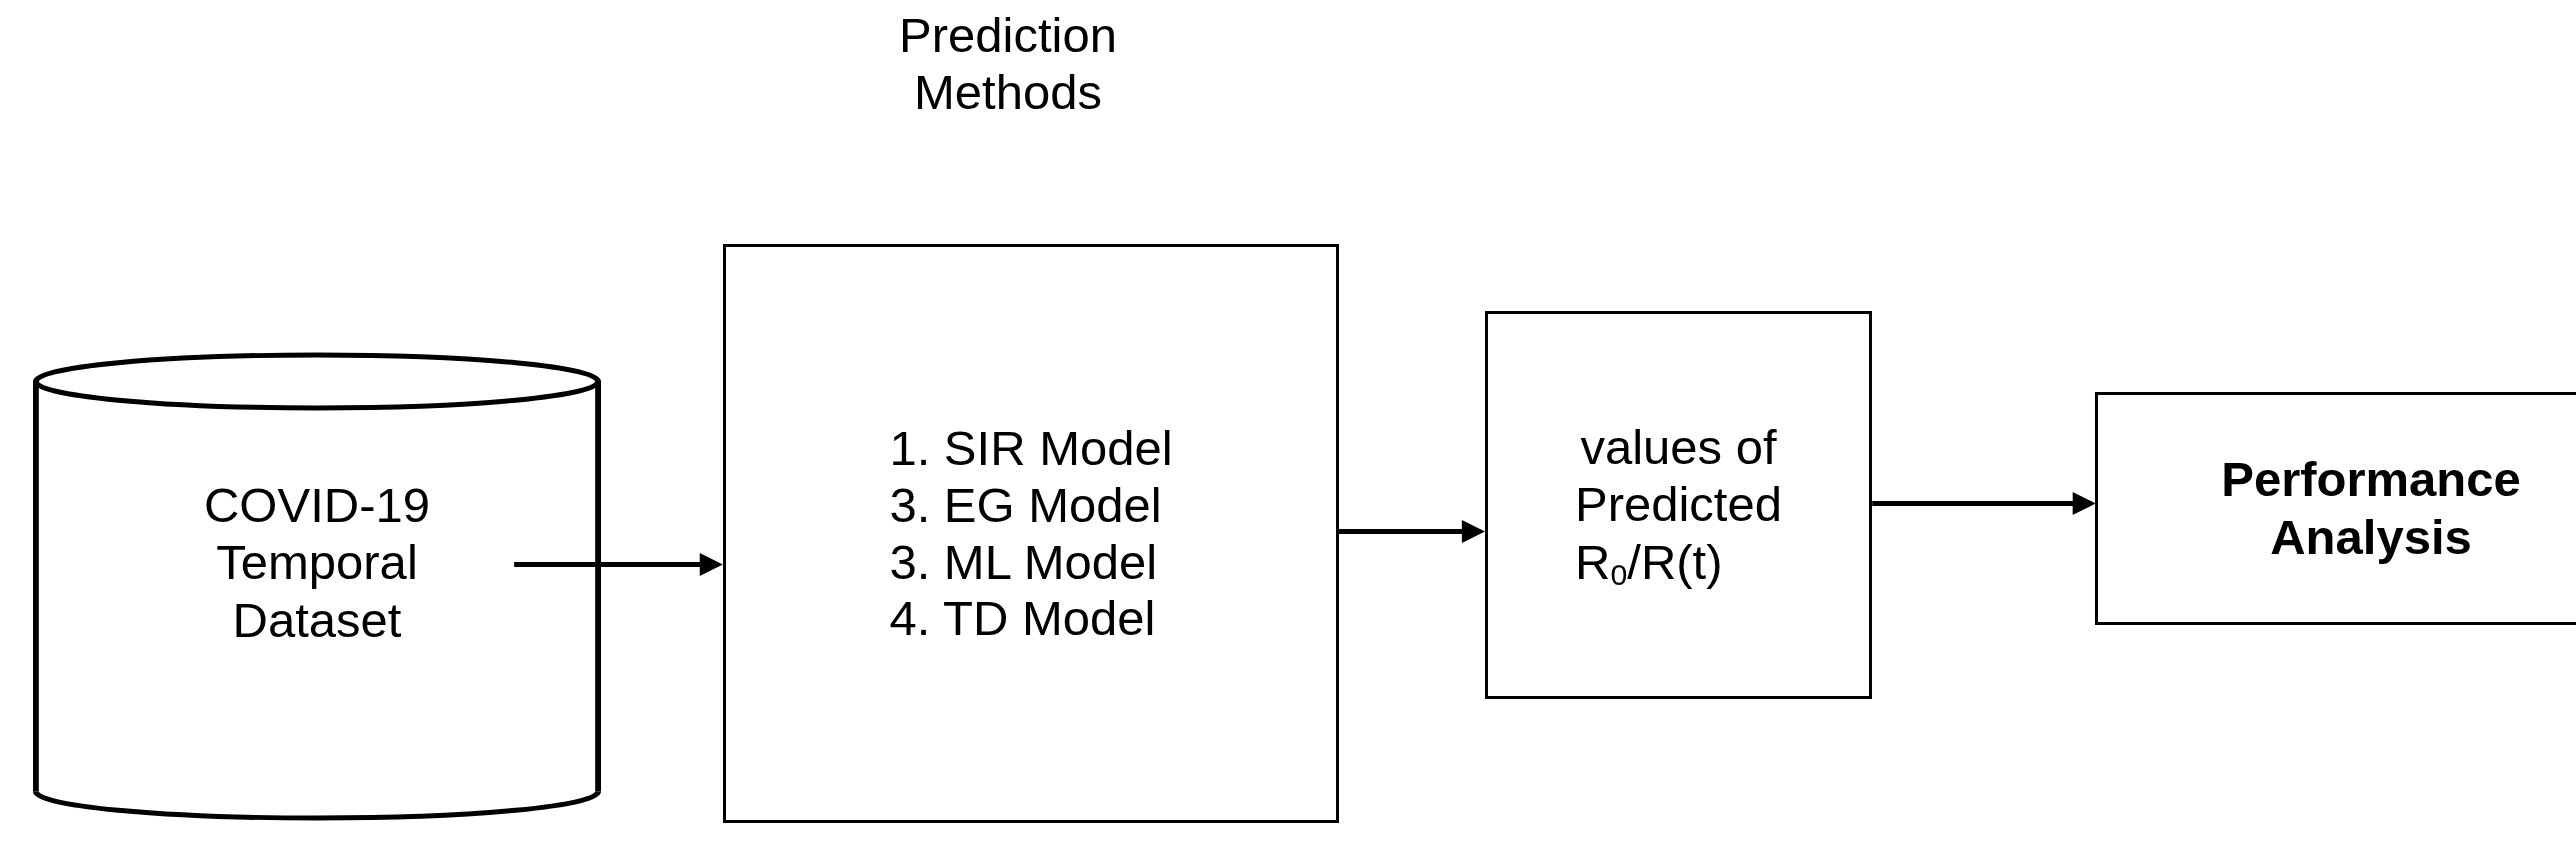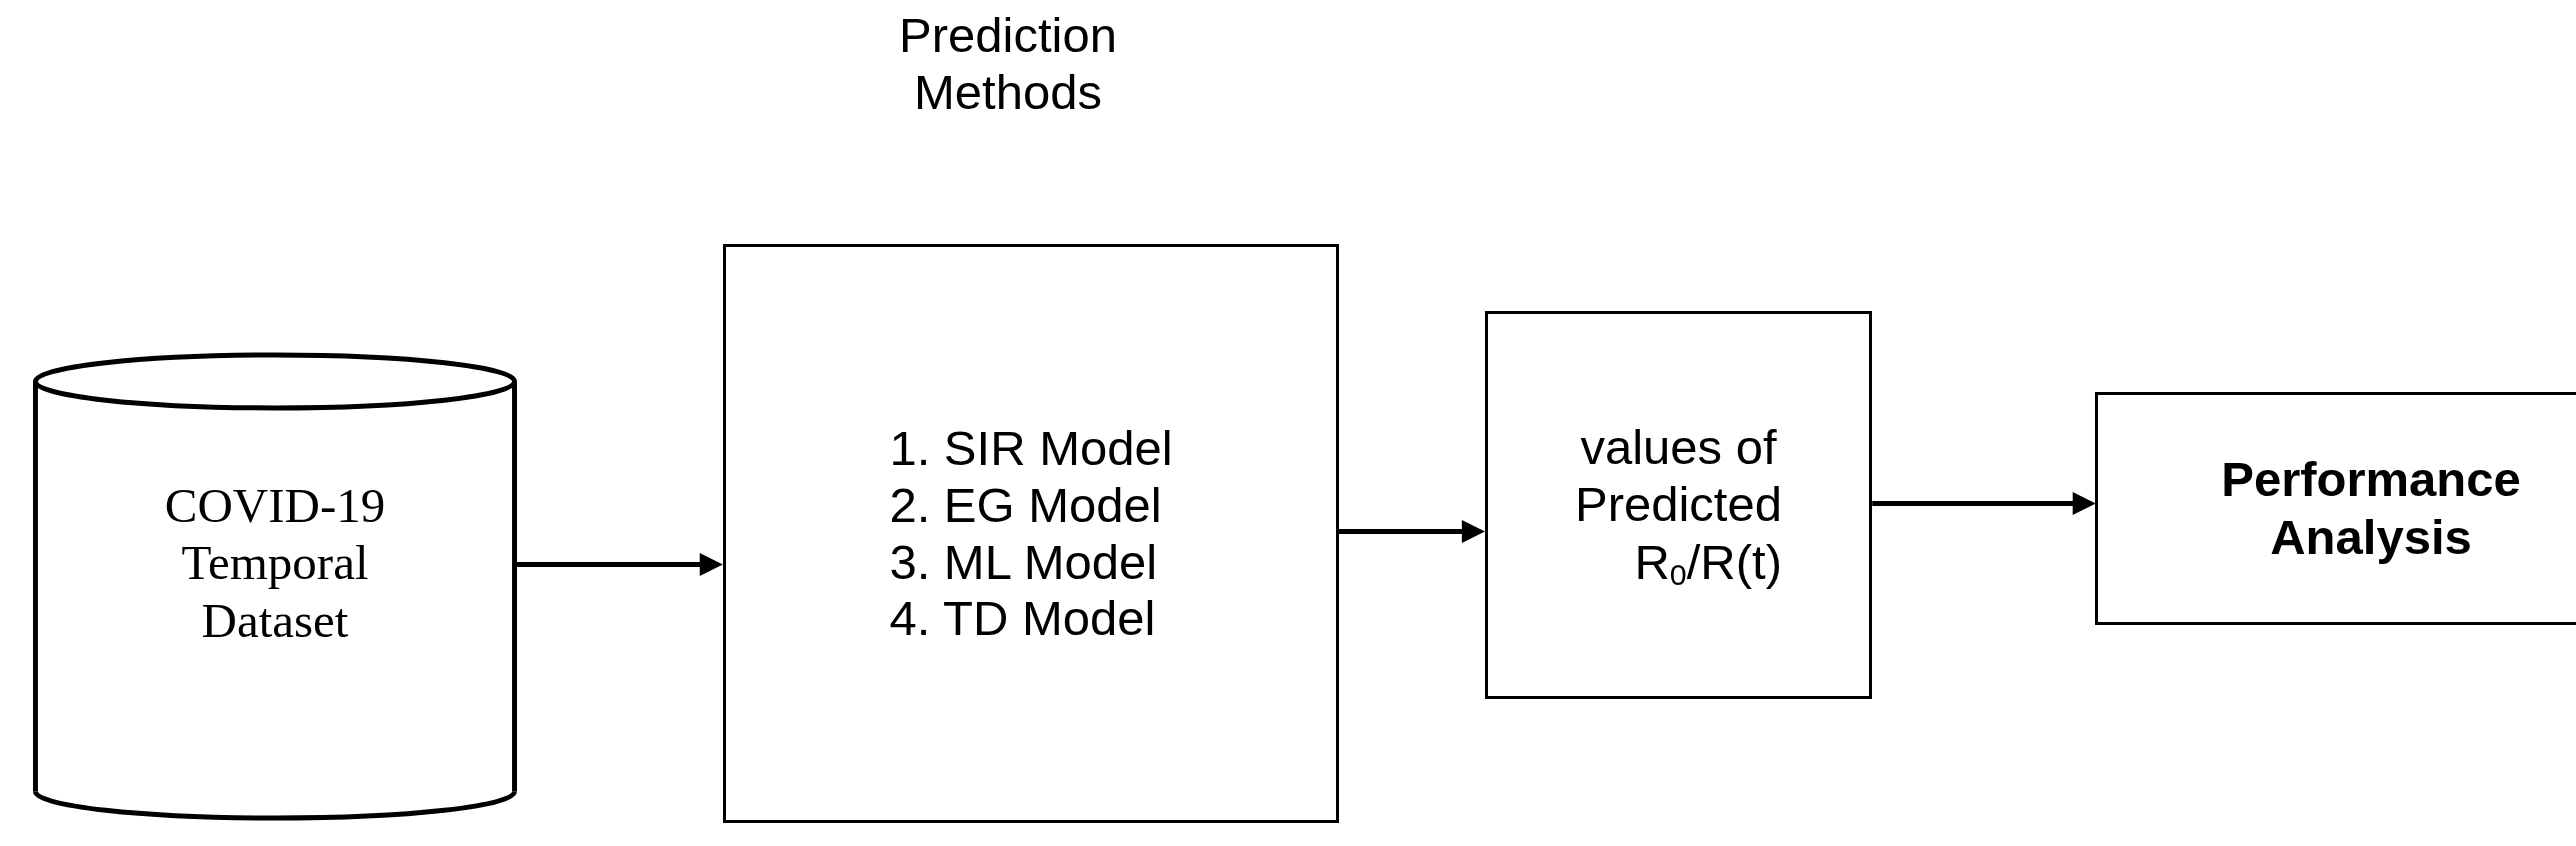--- a/index.html
+++ b/index.html
@@ -22,23 +22,22 @@
   
   .node {
     position: absolute;
     box-sizing: border-box;
   }
 
   
   #db-cylinder {
     left: 33px;
     top: 355px;
-    width: 484px;
+    width: 568px;
     height: 463px;
-    font-family: Liberation Serif, serif;
   }
   #db-cylinder svg {
     position: absolute;
     left: 0;
     top: 0;
     width: 100%;
     height: 100%;
     overflow: visible;
   }
   #db-cylinder .db-label {
@@ -98,21 +97,21 @@
   }
   #predicted-values-box .box-text {
     font-size: 49px;
     line-height: 1.17;
     text-align: center;
     white-space: pre-line;
   }
   #predicted-values-box .r-line {
     font-size: 49px;
     line-height: 1.17;
-    text-align: right;
+    text-align: left;
     white-space: nowrap;
   }
   .sub {
     font-size: 0.62em;
     vertical-align: baseline;
     position: relative;
     top: 0.22em;
   }
 
   #performance-analysis-box {
@@ -165,21 +164,21 @@
       <polygon points="253,20 225,6 225,34" fill="#000"></polygon>
     </svg>
   </div>
 
   <div class="node" id="prediction-methods-title">Prediction
 Methods</div>
 
   <div class="node rect-box" id="prediction-methods-box">
     <ul class="method-list">
       <li>1. SIR Model</li>
-      <li>2. EG Model</li>
+      <li>3. EG Model</li>
       <li>3. ML Model</li>
       <li>4. TD Model</li>
     </ul>
   </div>
 
   <div class="arrow" style="left:1339px; top:515px; width:146px;">
     <svg width="146" height="33" viewBox="0 0 177 40">
       <line x1="0" y1="20" x2="156" y2="20" stroke="#000" stroke-width="6"></line>
       <polygon points="177,20 149,6 149,34" fill="#000"></polygon>
     </svg>

